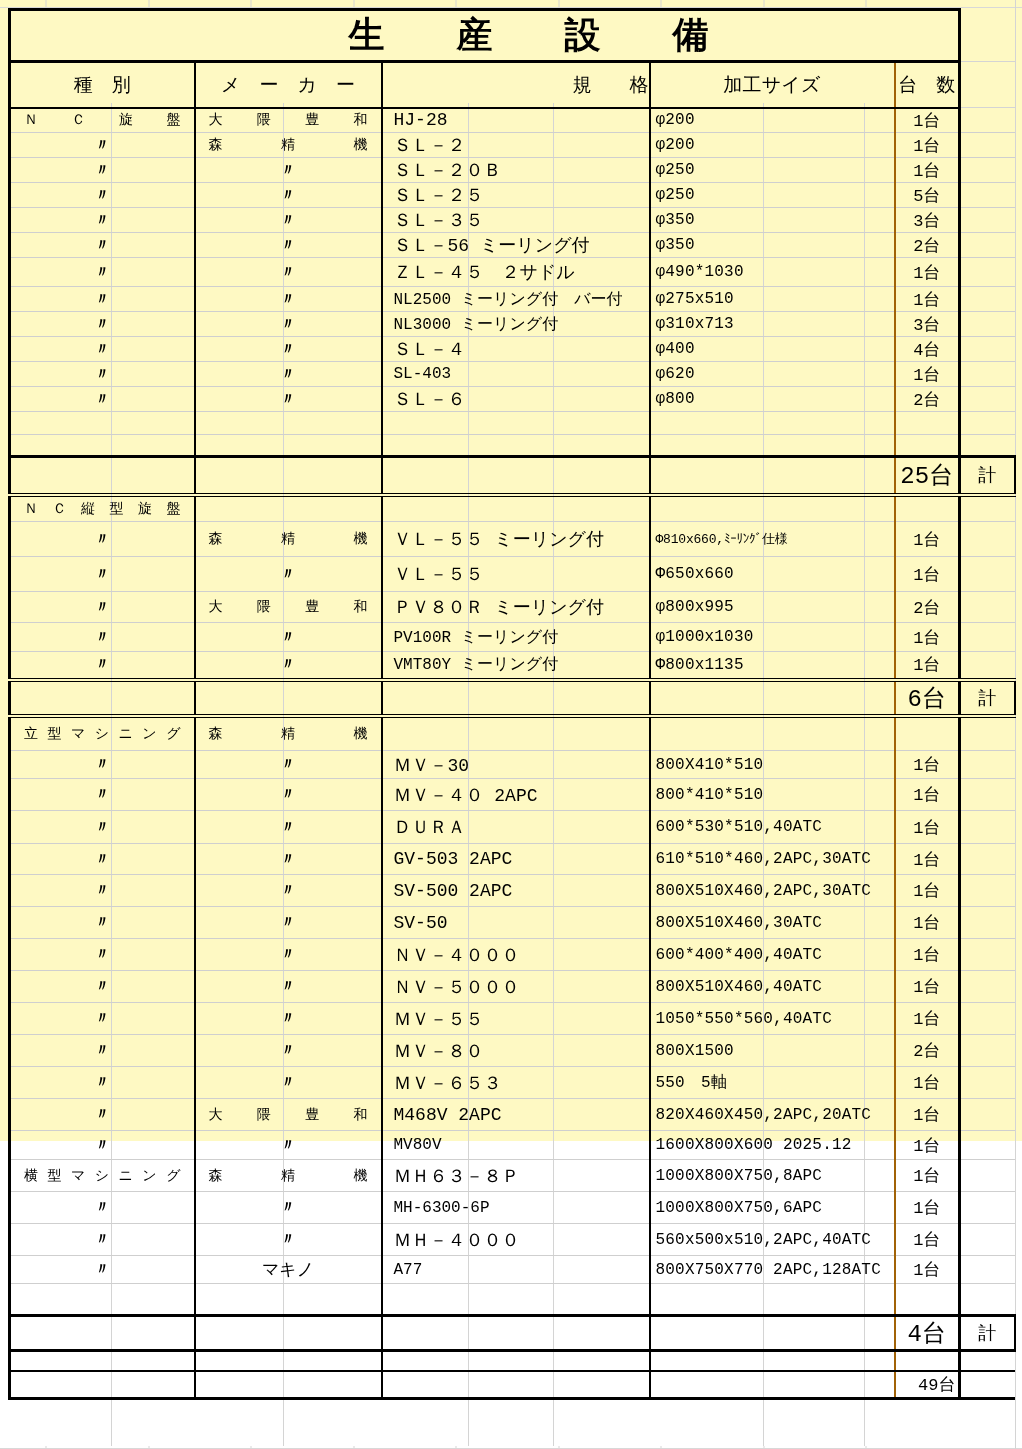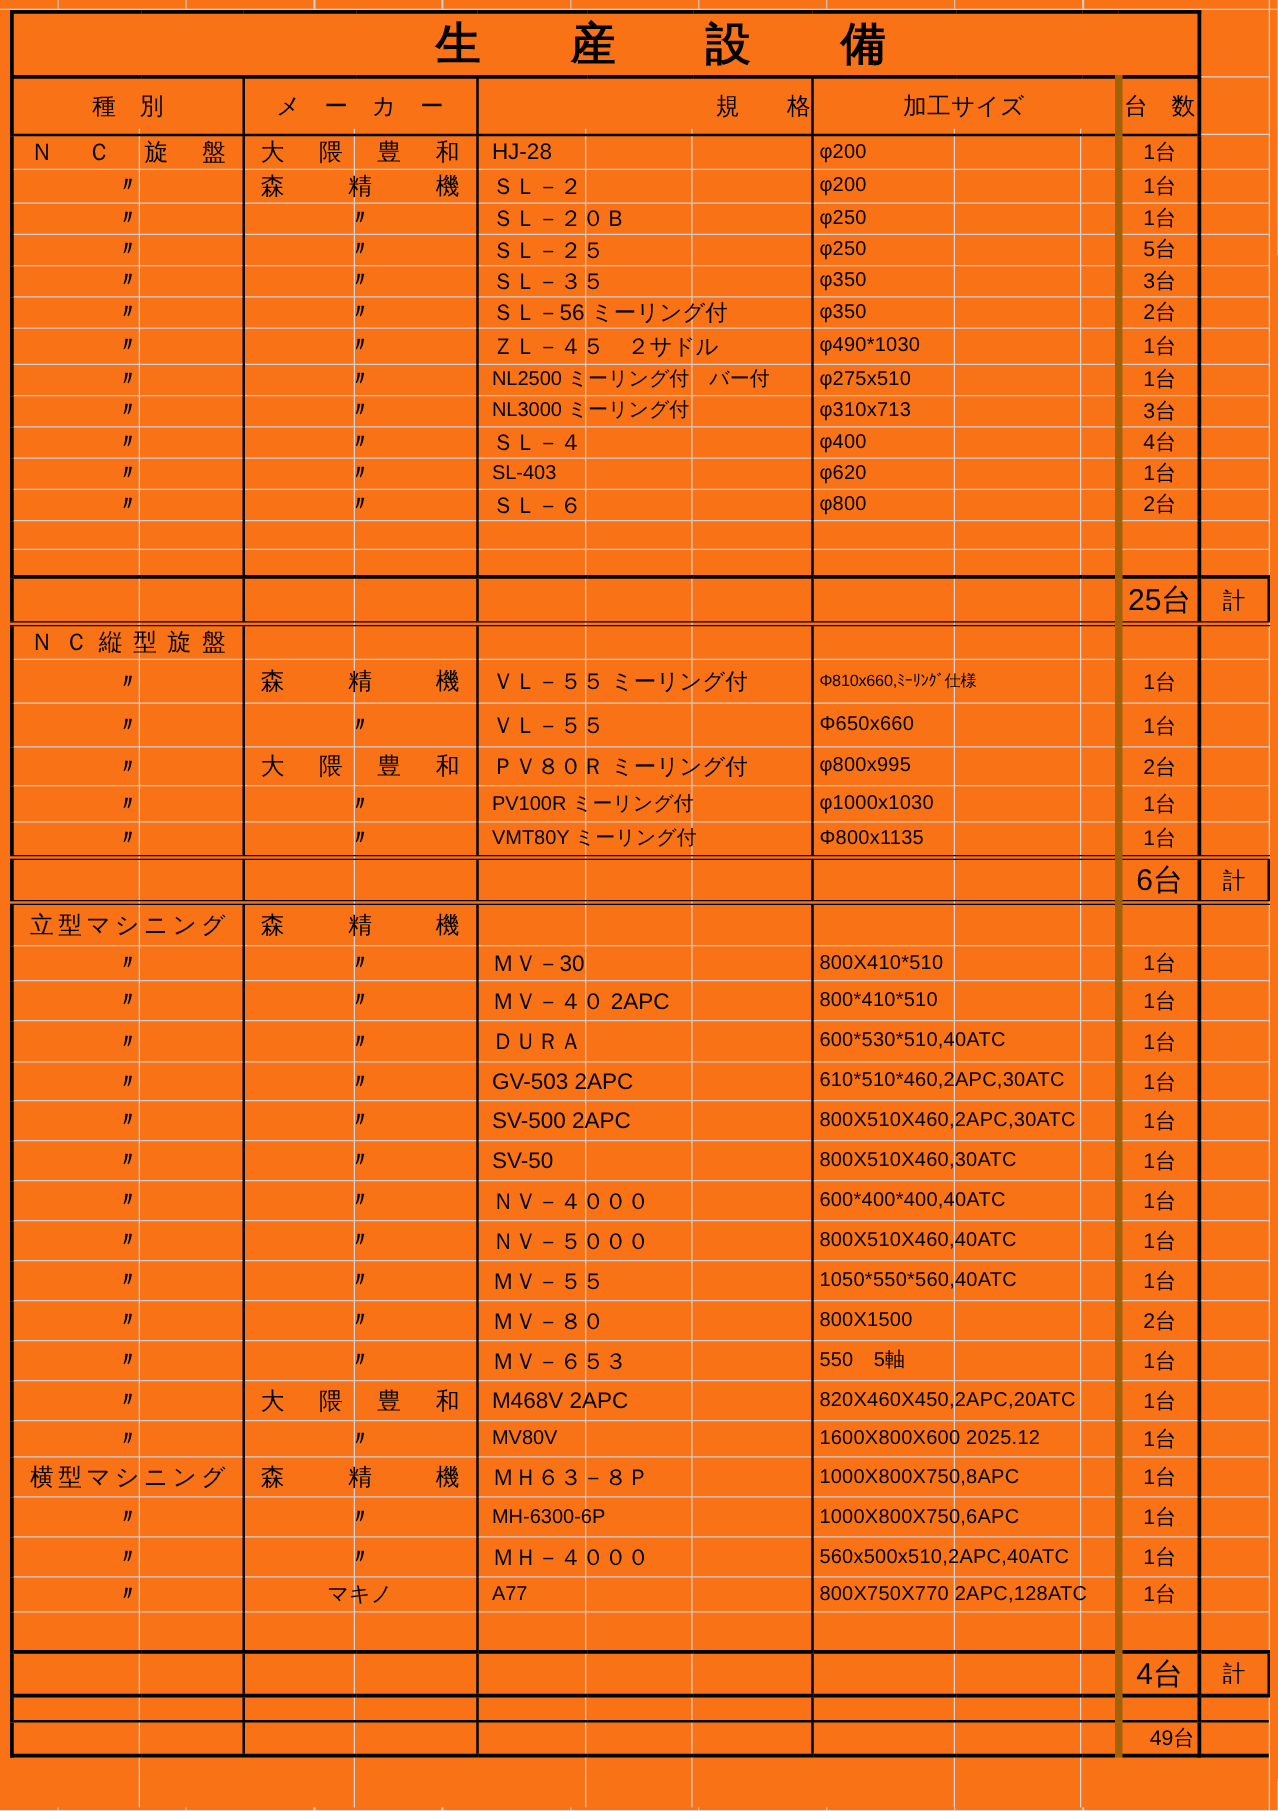--- a/index.html
+++ b/index.html
@@ -1,18 +1,18 @@
 <!DOCTYPE html>
 <html lang="ja"><head>
 <meta charset="utf-8">
 <style>
   html,body{margin:0;padding:0;background:#ffffff;}
   body{width:1022px;height:1449px;overflow:hidden;}
-  .sheet{position:relative;width:1022px;height:1449px;background:#f97316;
-         font-family:Liberation Sans, sans-serif;color:#000;}
+  .sheet{position:relative;width:1022px;height:1141px;background:#fef9c3;
+         font-family:Liberation Mono, monospace;color:#000;}
 
   
   .gridv{position:absolute;width:1px;background:#d4d4d4;}
   .sliver{position:absolute;left:0;width:1022px;
           background:repeating-linear-gradient(90deg,transparent 0 101.5px,#d4d4d4 101.5px 102.5px);
           background-position-x:-55.5px;}
   .sliver-top{top:0;height:7px;border-bottom:1px solid #d8d8d8;}
   .sliver-bottom{top:1446px;height:2px;border-bottom:1px solid #d8d8d8;}
 
   table.equip{border-collapse:collapse;table-layout:fixed;
@@ -20,21 +20,21 @@
   td{padding:0;vertical-align:middle;font-size:18px;white-space:nowrap;overflow:hidden;
      background:transparent;}
 
   
   tr.r > td{border-bottom:1px solid #cfcfcf;}
 
   
   .c-type{border-left:3px solid #000;border-right:2px solid #000;}
   .c-maker{border-right:2px solid #000;}
   .c-spec{border-right:2px solid #000;padding-left:11px;}
-  .c-size{border-right:6px solid #a16207;padding-left:5px;font-size:16px;letter-spacing:.2px;}
+  .c-size{border-right:2px solid #a16207;padding-left:5px;font-size:16px;letter-spacing:.2px;}
   .c-qty{border-right:3px solid #000;text-align:center;font-size:17px;}
   .c-kei{text-align:center;font-size:18px;}
 
   
   tr.title > .c-title{border:3px solid #000;font-size:36px;font-weight:bold;
                       text-align:center;padding-left:88px;}
   tr.title > .c-kei{border-bottom:1px solid #d4d4d4;}
   tr.header > td{border-bottom:2px solid #000;text-align:center;font-size:19px;}
   tr.header > .c-kei{border-bottom:1px solid #d4d4d4;}
 
@@ -42,21 +42,21 @@
   tr.bt3 > td{border-top:3px solid #000;}
   tr.btd > td{border-top:4px double #000;}
   tr.bbd > td{border-bottom:4px double #000;}
   tr.bb3 > td{border-bottom:3px solid #000;}
   tr.bb2 > td{border-bottom:2px solid #000;}
   tr.bbf > td{border-bottom:3px solid #000;padding-left:20px;}
   tr.total > .c-kei{border-right:2px solid #000;}
   tr.total > .c-qty{font-size:24px;margin-left:17px;}
 
   
-  .jt{text-align:justify;text-align-last:justify;padding:0 13px;font-size:19px;}
+  .jt{text-align:justify;text-align-last:justify;padding:0 13px;font-size:14px;}
   .ditto{text-align:center;font-weight:bold;font-size:16px;}
   .mk-c{text-align:center;font-size:17px;}
   .sp-s{font-size:16px;}
   .sz-s{font-size:13px;letter-spacing:-.2px;}
 </style>
 </head>
 <body>
 
 <div class="sheet">
 

